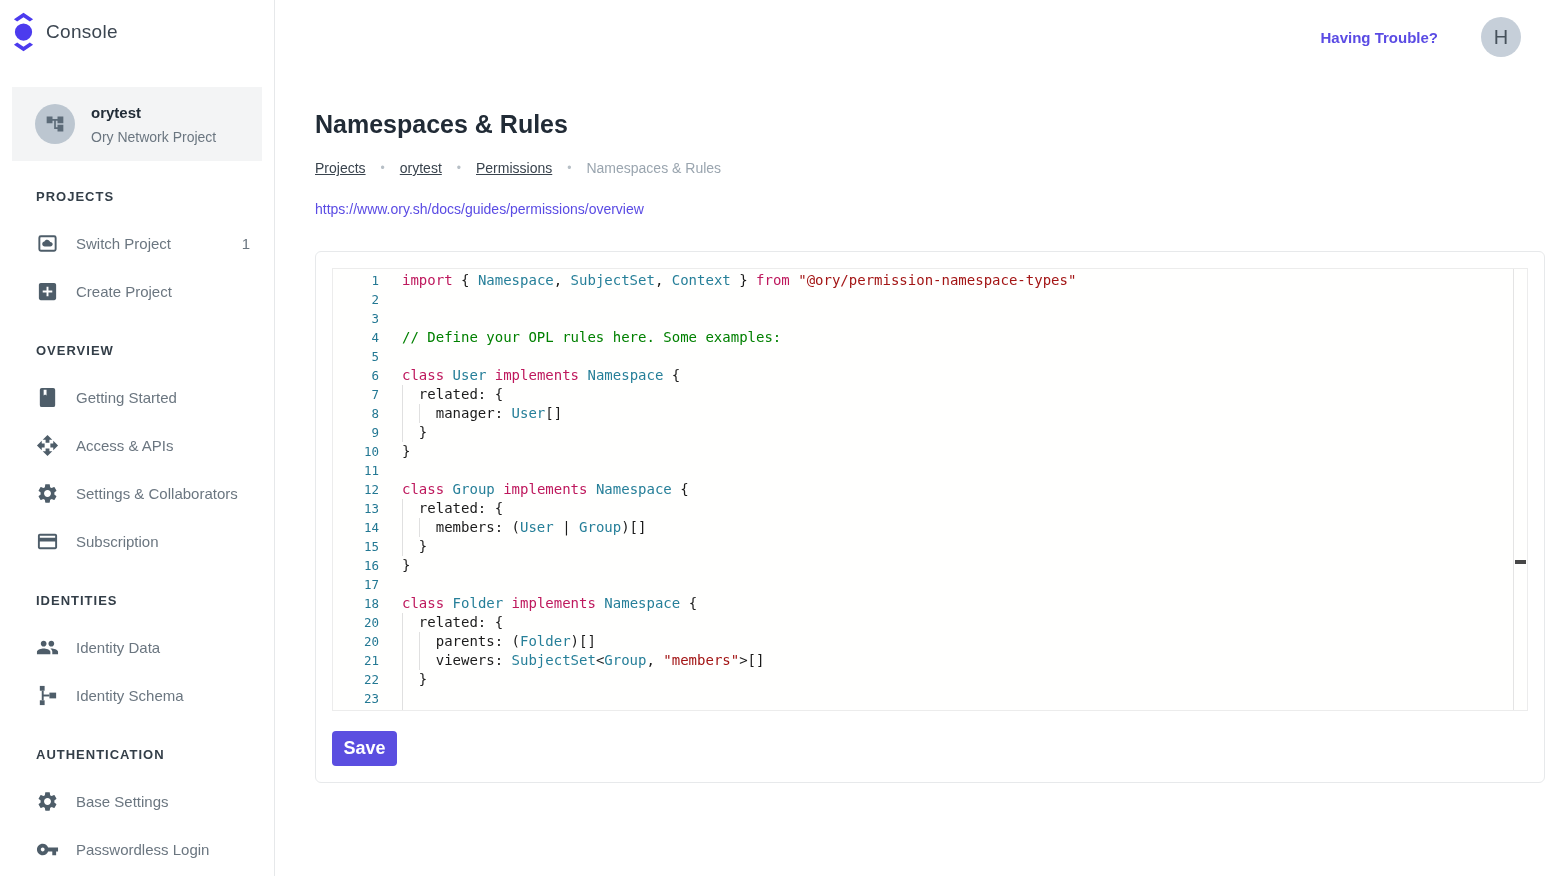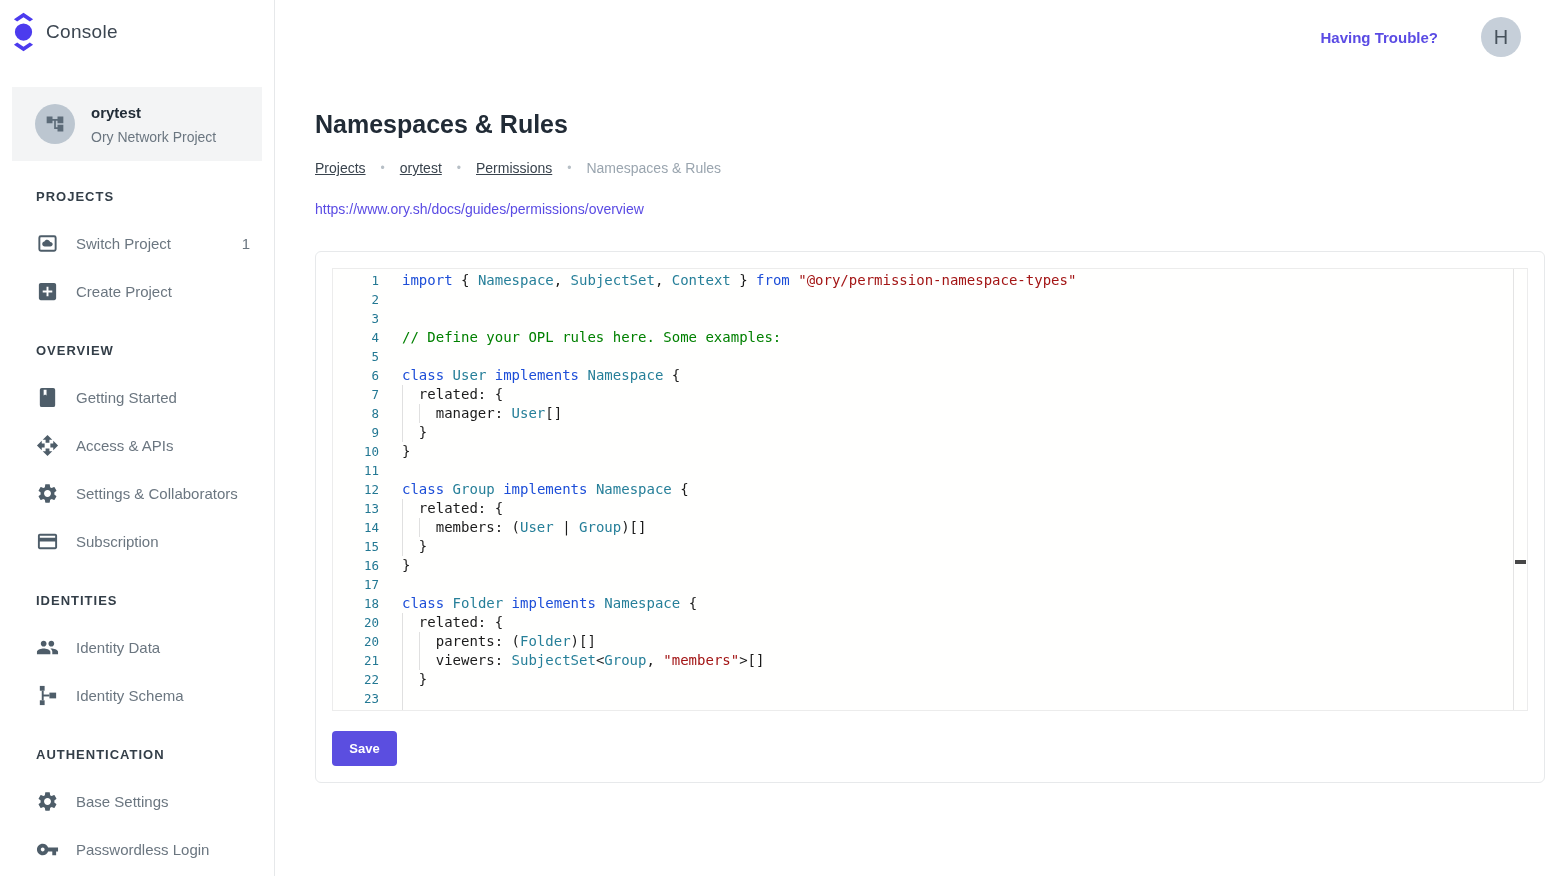--- a/index.html
+++ b/index.html
@@ -41,29 +41,29 @@
   .tab.active { color:#2f3a46; }
   .tab.active::after { content:""; position:absolute; left:0; right:0; bottom:-1px; height:3px; background:#5a4be4; border-radius:2px; }
 
   .card { margin-top:33px; width:1230px; border:1px solid #e7e9eb; border-radius:6px; padding:16px; background:#fff; }
   .editor { position:relative; border:1px solid #ececec; height:443px; overflow:hidden; background:#fffffe;
     font-family:"DejaVu Sans Mono", monospace; font-size:14px; line-height:19px; padding-top:2px; cursor:text; }
   .code-row { display:flex; height:19px; }
   .ln { width:46px; text-align:right; color:#237893; font-size:12.5px; line-height:19px; flex:none; }
   .code-line { margin-left:23px; position:relative; white-space:pre; flex:1; color:#1b1b1b; }
   .guide { position:absolute; top:0; bottom:0; width:0; border-left:1px solid #e0e0e0; }
-  .tk-k { color:#1d4ed8; }
+  .tk-k { color:#be185d; }
   .tk-t { color:#267f99; }
   .tk-s { color:#a31515; }
   .tk-c { color:#008000; }
   .tk-p { color:#1b1b1b; }
   .ruler { position:absolute; top:0; bottom:0; right:0; width:14px; border-left:1px solid #e4e4e4; background:#fffffe; }
   .ruler-mark { position:absolute; top:291px; left:1px; right:1px; height:4px; background:#474747; }
   .save-btn { margin-top:20px; width:65px; height:35px; background:#5b4ee0; color:#fff; font-weight:700;
-    font-size:13px; border:none; border-radius:4px; cursor:pointer; font-family:"Liberation Sans", sans-serif; }
+    font-size:18px; border:none; border-radius:4px; cursor:pointer; font-family:"Liberation Sans", sans-serif; }
 </style>
 </head>
 <body>
 
 <aside class="sidebar">
   <div class="logo-row">
     <span>
       <svg width="23" height="40" viewBox="0 0 24 40">
         <path fill="#4c3bee" d="M12 0 22 6.8 18.6 9 12 4.5 5.4 9 2 6.8Z"></path>
         <circle fill="#4c3bee" cx="12" cy="20" r="9"></circle>

